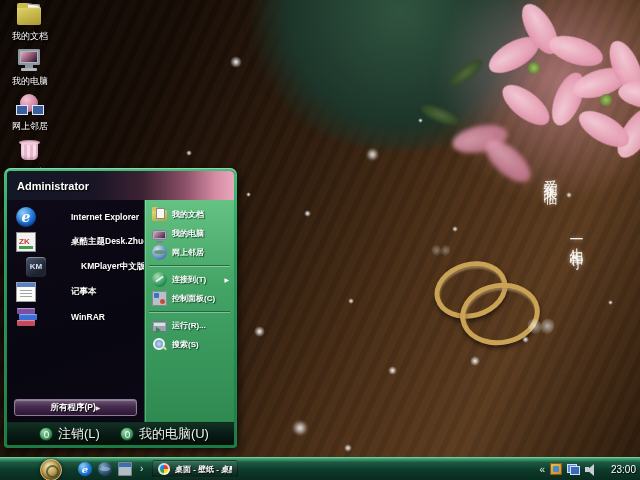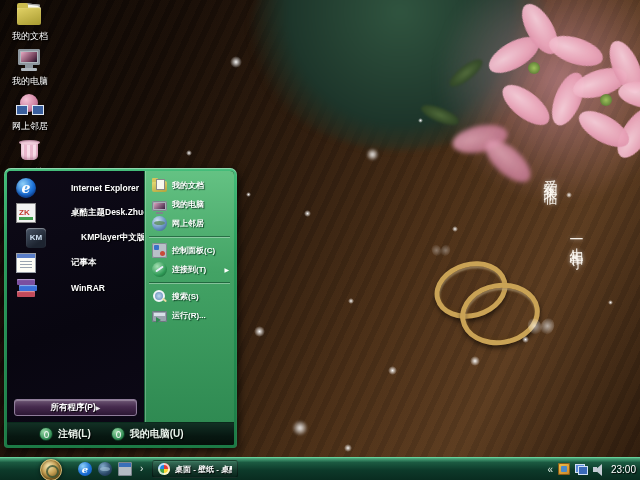--- a/index.html
+++ b/index.html
@@ -86,21 +86,21 @@
   .menu-right{flex:1;display:flex;flex-direction:column;padding-top:5px;
     background:linear-gradient(180deg,#64c283 0%,#43a365 40%,#2f8a52 100%);
     border-left:1px solid #155c34;box-shadow:inset 1px 0 0 rgba(255,255,255,.25);}
   .right-row{height:19px;display:flex;align-items:center;gap:5px;padding:0 5px 0 7px;cursor:pointer;}
   .right-label{color:#fff;font-weight:bold;font-size:8px;text-shadow:1px 1px 1px rgba(0,40,20,.8);white-space:nowrap;}
   .right-sep{height:0;margin:3px 4px;border-top:1px solid rgba(10,60,35,.55);border-bottom:1px solid rgba(255,255,255,.35);}
   .sub-arrow{margin-left:auto;color:#fff;font-size:6px;}
   .menu-footer{flex:none;height:22px;display:flex;align-items:center;gap:20px;padding-left:32px;
     background:linear-gradient(180deg,#123024 0%,#071711 60%,#04100a 100%);border-top:1px solid #0a2a1c;}
   .foot-item{display:flex;align-items:center;gap:5px;cursor:pointer;}
-  .foot-label{color:#e8f2ea;font-weight:bold;font-size:10px;text-shadow:1px 1px 1px #000;}
+  .foot-label{color:#e8f2ea;font-weight:normal;font-size:13px;text-shadow:1px 1px 1px #000;}
   .foot-icon{width:12px;height:12px;border-radius:50%;flex:none;
     background:radial-gradient(circle at 35% 30%,#9ad9a8,#2f8a52 70%,#16492c);border:1px solid #0d3a21;position:relative;}
   .foot-icon::after{content:"";position:absolute;left:4px;top:3px;width:3px;height:5px;border:1px solid rgba(255,255,255,.85);border-radius:50%;}
 
   
   .pi{width:20px;height:20px;flex:none;position:relative;}
   .icon-ie{border-radius:50%;background:radial-gradient(circle at 35% 30%,#8fd0f8,#1d72d8 55%,#0c4ba6);
     display:flex;align-items:center;justify-content:center;color:#fff;
     font:bold italic 14px "DejaVu Serif",serif;box-shadow:inset 0 -2px 3px rgba(0,0,40,.4);}
   .icon-zhuoku{background:#f2f2f2;border:1px solid #8a8a8a;box-sizing:border-box;}
@@ -181,21 +181,21 @@
   .tray-ime{width:12px;height:12px;border-radius:2px;cursor:pointer;
     background:linear-gradient(145deg,#f2c24a,#c8842a);box-shadow:inset 0 0 0 1px #8a5a14;position:relative;}
   .tray-ime::before{content:"";position:absolute;left:3px;top:3px;width:6px;height:6px;background:#4a8ac8;border-radius:1px;}
   .tray-net{width:13px;height:11px;position:relative;cursor:pointer;}
   .tray-net::before{content:"";position:absolute;left:0;top:0;width:8px;height:7px;background:#5a8ad8;border:1px solid #cfe0f4;}
   .tray-net::after{content:"";position:absolute;right:0;bottom:0;width:8px;height:7px;background:#3a6ab8;border:1px solid #cfe0f4;}
   .tray-vol{width:11px;height:11px;position:relative;cursor:pointer;}
   .tray-vol::before{content:"";position:absolute;left:0;top:3px;width:4px;height:5px;background:#c4ccd4;}
   .tray-vol::after{content:"";position:absolute;left:2px;top:0;width:0;height:0;
     border-right:7px solid #c4ccd4;border-top:6px solid transparent;border-bottom:6px solid transparent;}
-  .tray-clock{color:#fff;font-size:10px;text-shadow:1px 1px 1px #000;margin-left:2px;}
+  .tray-clock{color:#fff;font-size:10px;text-shadow:1px 1px 1px #000;margin-left:10px;}
 </style>
 </head>
 <body>
 
 <div class="screen">
 
   <div class="wallpaper">
     <div class="wood-grain"></div>
     <div class="pot"></div>
     <div class="pink-glow"></div>
@@ -273,20 +273,23 @@
   <div class="desk-icon" style="left:2px;top:138px;">
     <div class="di-img ic-bin">
         <div class="bin"></div>
         <div class="rim"></div>
       </div>
     <div class="di-label">回收站</div>
   </div>
 
   <div class="start-menu">
     <div class="menu-inner">
+      <div class="menu-header">
+        <span class="user">Administrator</span>
+      </div>
       <div class="menu-body">
         <div class="menu-left">
           <div class="prog-row">
             <span class="pi icon-ie">e</span>
             <span class="prog-label">Internet Explorer</span>
           </div>
           <div class="prog-row">
             <span class="pi icon-zhuoku"></span>
             <span class="prog-label">桌酷主题Desk.ZhuoKu.Com</span>
           </div>
@@ -320,36 +323,36 @@
           <div class="right-row">
             <span class="ri ri-comp"></span>
             <span class="right-label">我的电脑</span>
           </div>
           <div class="right-row">
             <span class="ri ri-globe"></span>
             <span class="right-label">网上邻居</span>
           </div>
           <div class="right-sep"></div>
           <div class="right-row">
-            <span class="ri ri-cpanel"></span>
-            <span class="right-label">控制面板(C)</span>
-          </div>
-          <div class="right-row">
             <span class="ri ri-connect"></span>
             <span class="right-label">连接到(T)</span>
             <span class="sub-arrow">▶</span>
           </div>
+          <div class="right-row">
+            <span class="ri ri-cpanel"></span>
+            <span class="right-label">控制面板(C)</span>
+          </div>
           <div class="right-sep"></div>
+          <div class="right-row">
+            <span class="ri ri-run"></span>
+            <span class="right-label">运行(R)...</span>
+          </div>
           <div class="right-row">
             <span class="ri ri-search"></span>
             <span class="right-label">搜索(S)</span>
-          </div>
-          <div class="right-row">
-            <span class="ri ri-run"></span>
-            <span class="right-label">运行(R)...</span>
           </div>
         </div>
       </div>
       <div class="menu-footer">
         <div class="foot-item">
           <span class="foot-icon"></span>
           <span class="foot-label">注销(L)</span>
         </div>
         <div class="foot-item">
           <span class="foot-icon"></span>

